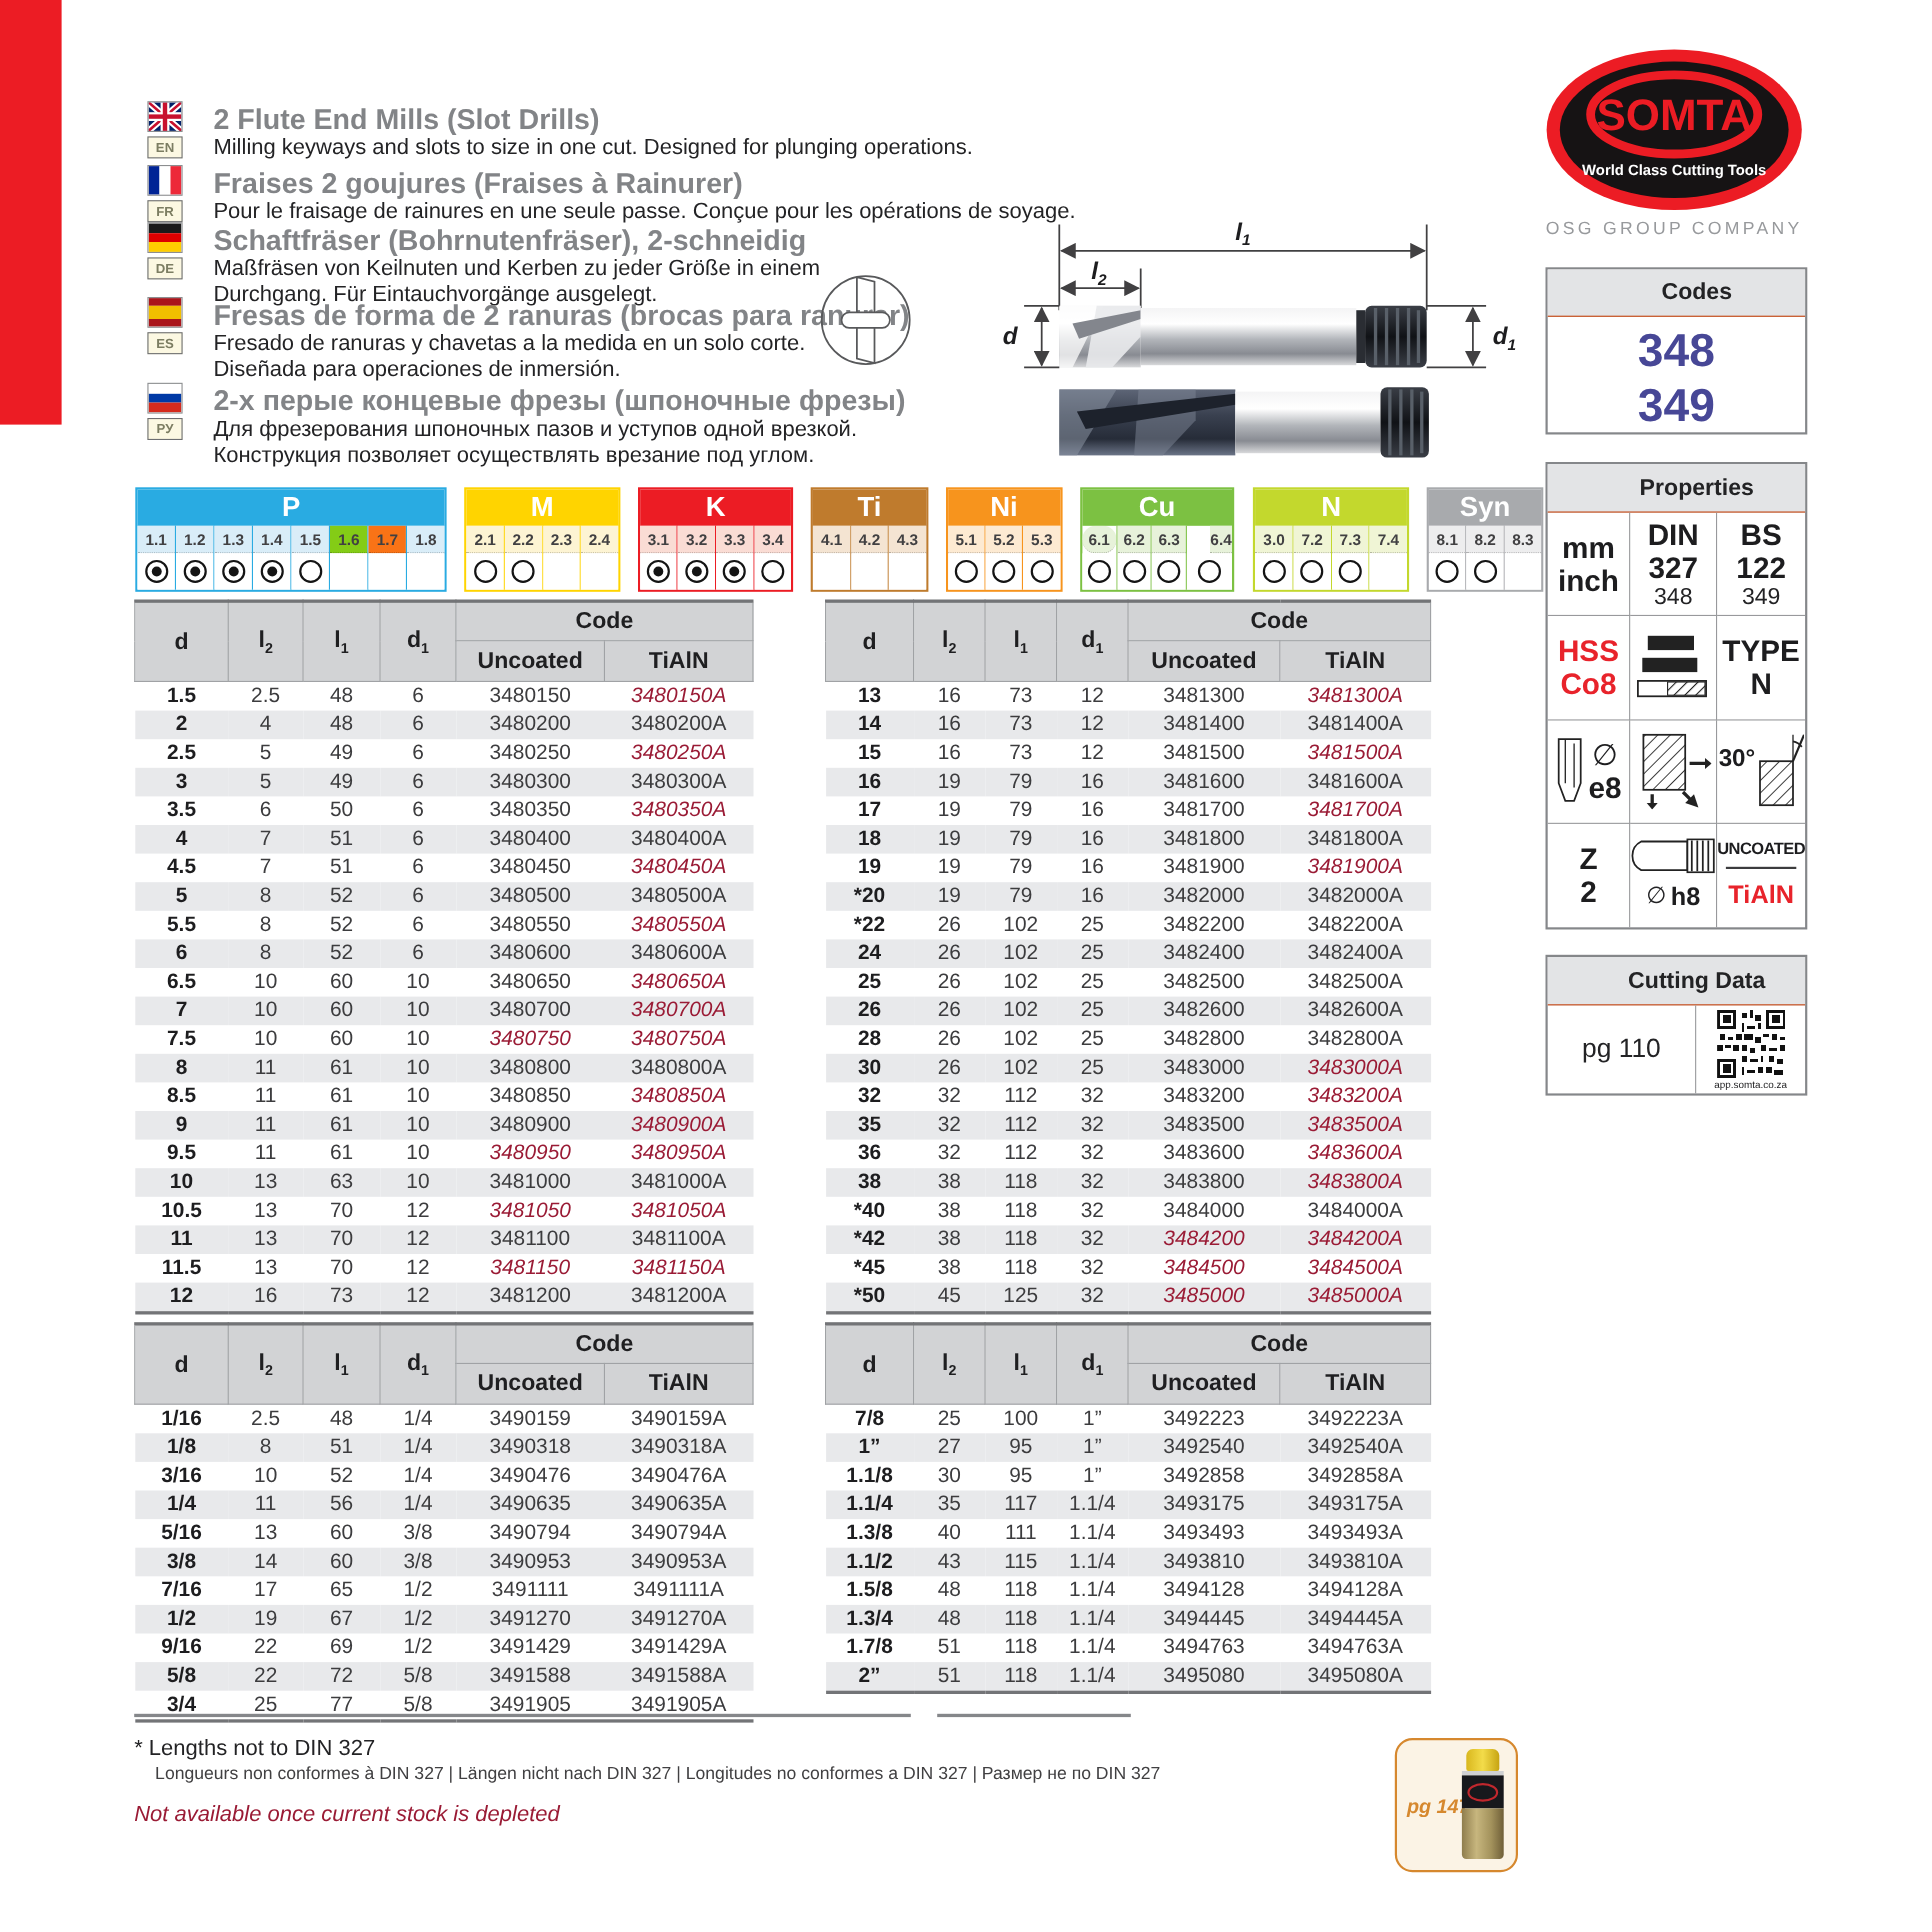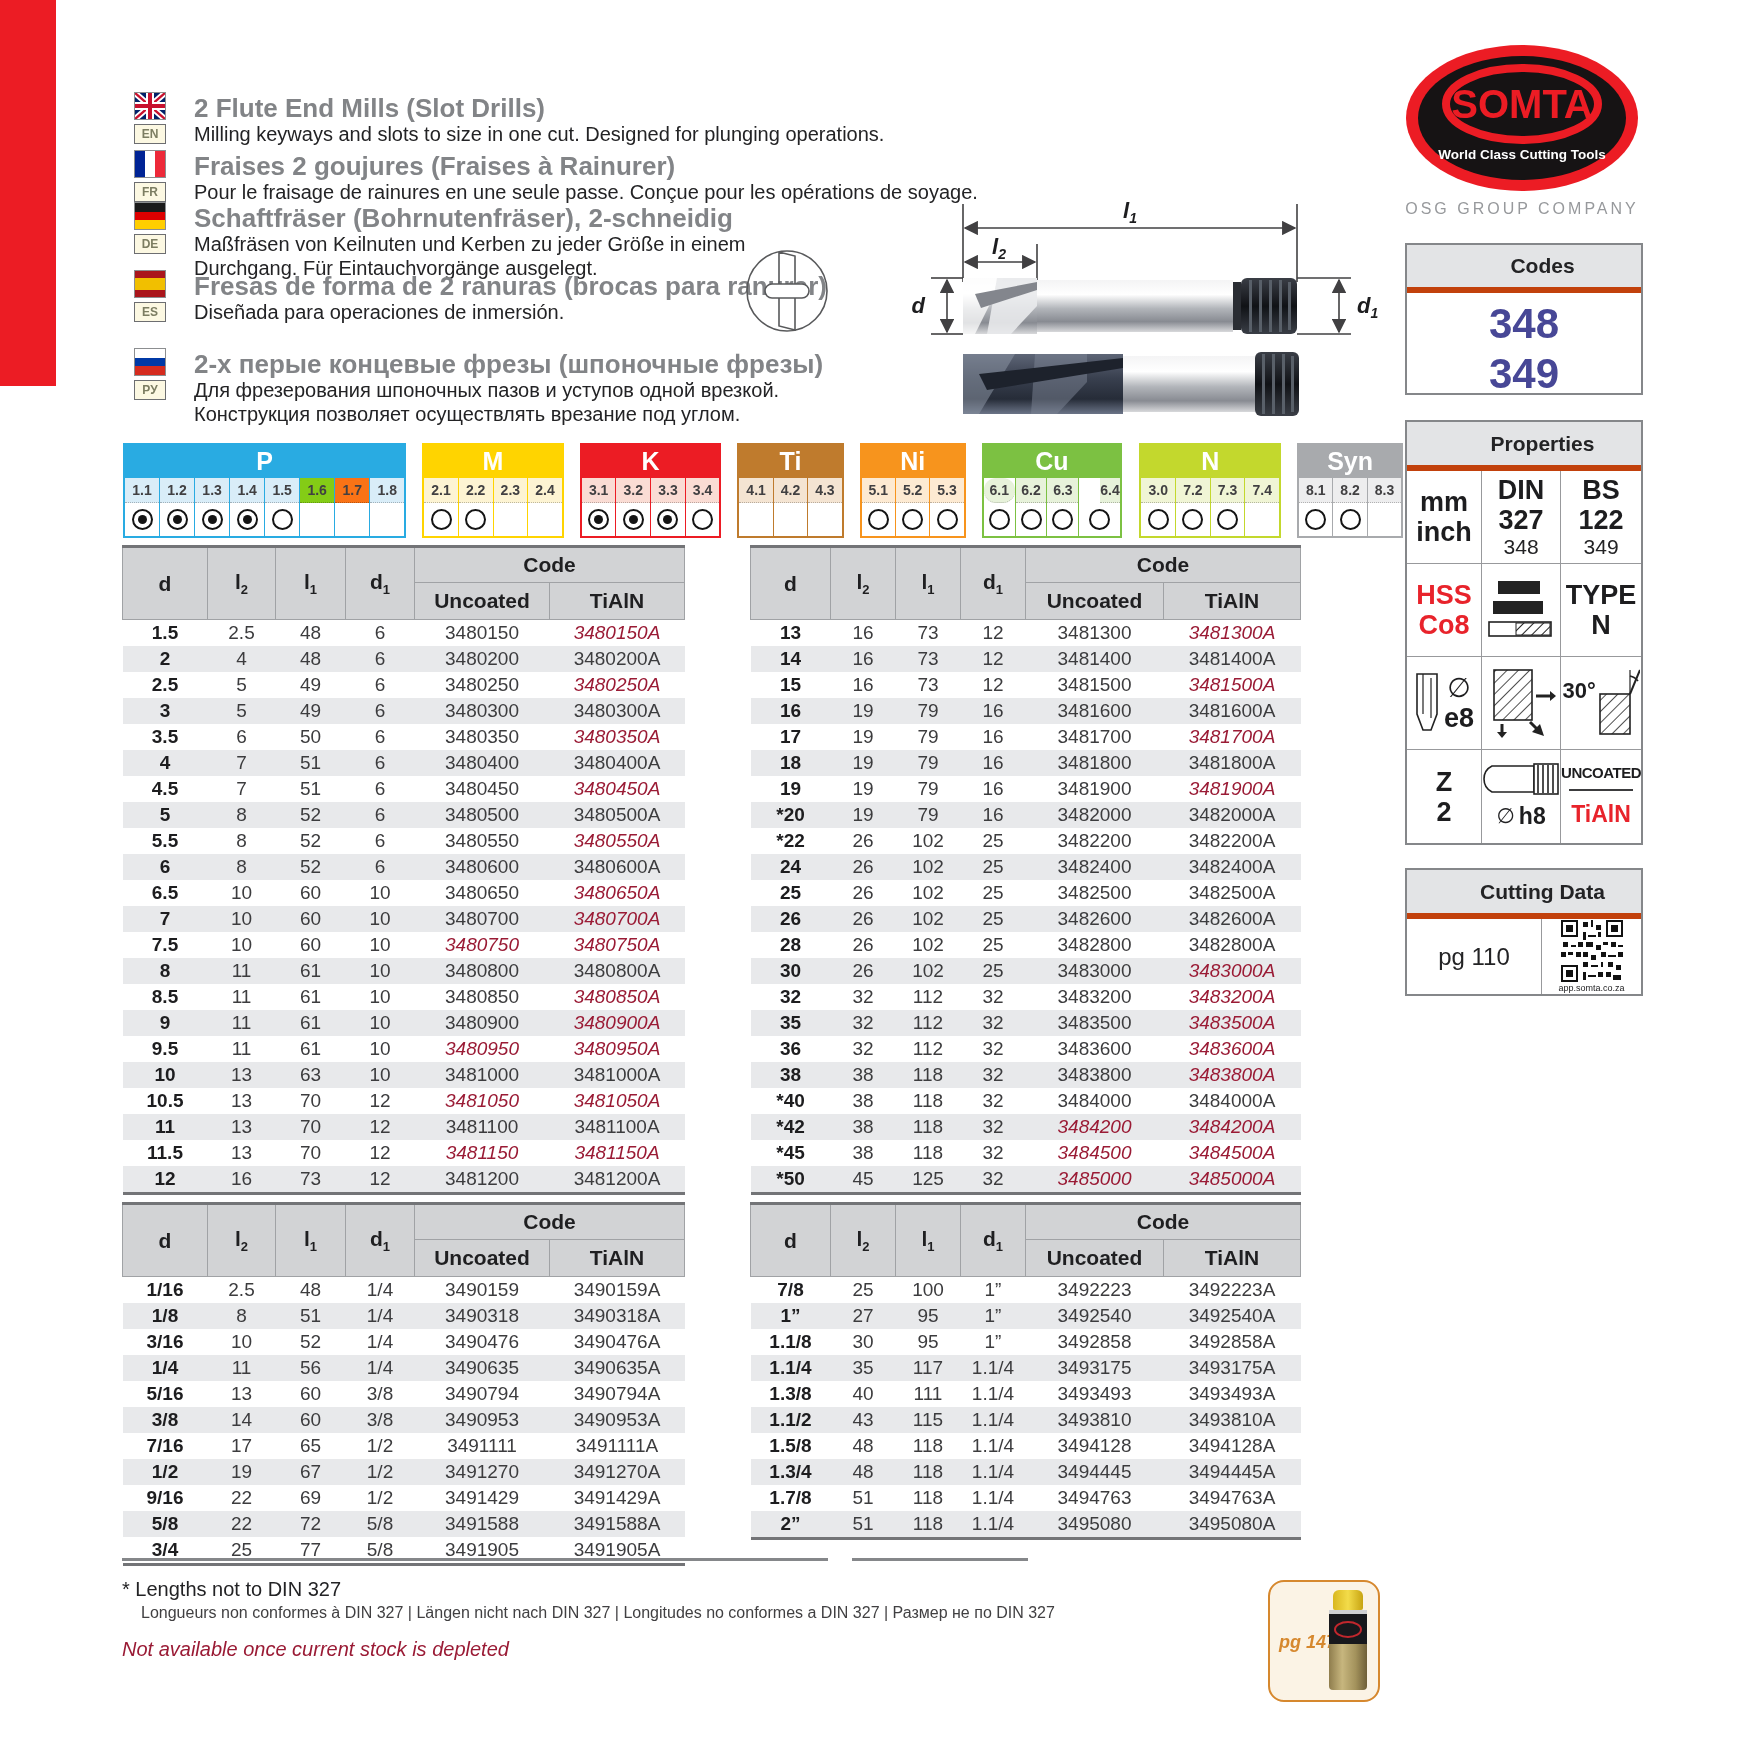--- a/index.html
+++ b/index.html
@@ -19,21 +19,21 @@
            display:flex;align-items:center;justify-content:center;}
   .ltext{margin-left:16px;padding-top:1px;}
   .ltitle{font-size:26px;font-weight:bold;color:#828487;line-height:28px;}
   .ldesc{font-size:20px;color:#232325;line-height:24px;}
 
   
   #logo{left:1402px;top:42px;}
   #osg{left:1402px;top:200px;width:240px;text-align:center;font-size:16px;
        letter-spacing:3px;color:#97999c;}
   .rbox{left:1405px;width:238px;border:2px solid #85878a;box-sizing:border-box;background:#fff;}
-  .rbox-head{background:#e3e4e6;border-bottom:6px solid #c2410c;font-weight:bold;
+  .rbox-head{background:#e3e4e6;border-bottom:1px solid #c2410c;font-weight:bold;
              font-size:21px;color:#232325;text-align:center;padding-left:37px;}
   #codesbox{top:243px;height:152px;}
   #codesbox .rbox-head{height:42px;line-height:42px;}
   .codeval{font-size:42px;font-weight:bold;color:#474796;text-align:center;line-height:50px;}
   #codesbox .codewrap{padding-top:6px;}
 
   #propsbox{top:420px;height:425px;display:flex;flex-direction:column;}
   #propsbox .rbox-head{height:43px;line-height:43px;}
   .pgrid{flex:1;display:grid;grid-template-columns:1fr 1fr 1fr;grid-template-rows:repeat(4,1fr);}
   .pcell{border-right:1px solid #98999c;border-bottom:1px solid #98999c;
@@ -165,20 +165,21 @@
   <div class="flagcol">
     <svg class="flag" viewBox="0 0 30 26">
       <rect width="30" height="7" fill="#AA151B"></rect>
         <rect y="7" width="30" height="12" fill="#F1BF00"></rect>
       <rect y="19" width="30" height="7" fill="#AA151B"></rect>
     </svg>
     <div class="flagtab">ES</div>
   </div>
   <div class="ltext">
     <div class="ltitle">Fresas de forma de 2 ranuras (brocas para ranurar)</div>
+    <div class="ldesc">Fresado de ranuras y chavetas a la medida en un solo corte.</div>
     <div class="ldesc">Diseñada para operaciones de inmersión.</div>
   </div>
 </div>
 
 <div class="abs lang" style="top:349px">
   <div class="flagcol">
     <svg class="flag" viewBox="0 0 30 26">
       <rect width="30" height="9" fill="#fff"></rect>
         <rect y="9" width="30" height="8" fill="#0039A6"></rect>
       <rect y="17" width="30" height="9" fill="#D52B1E"></rect>

